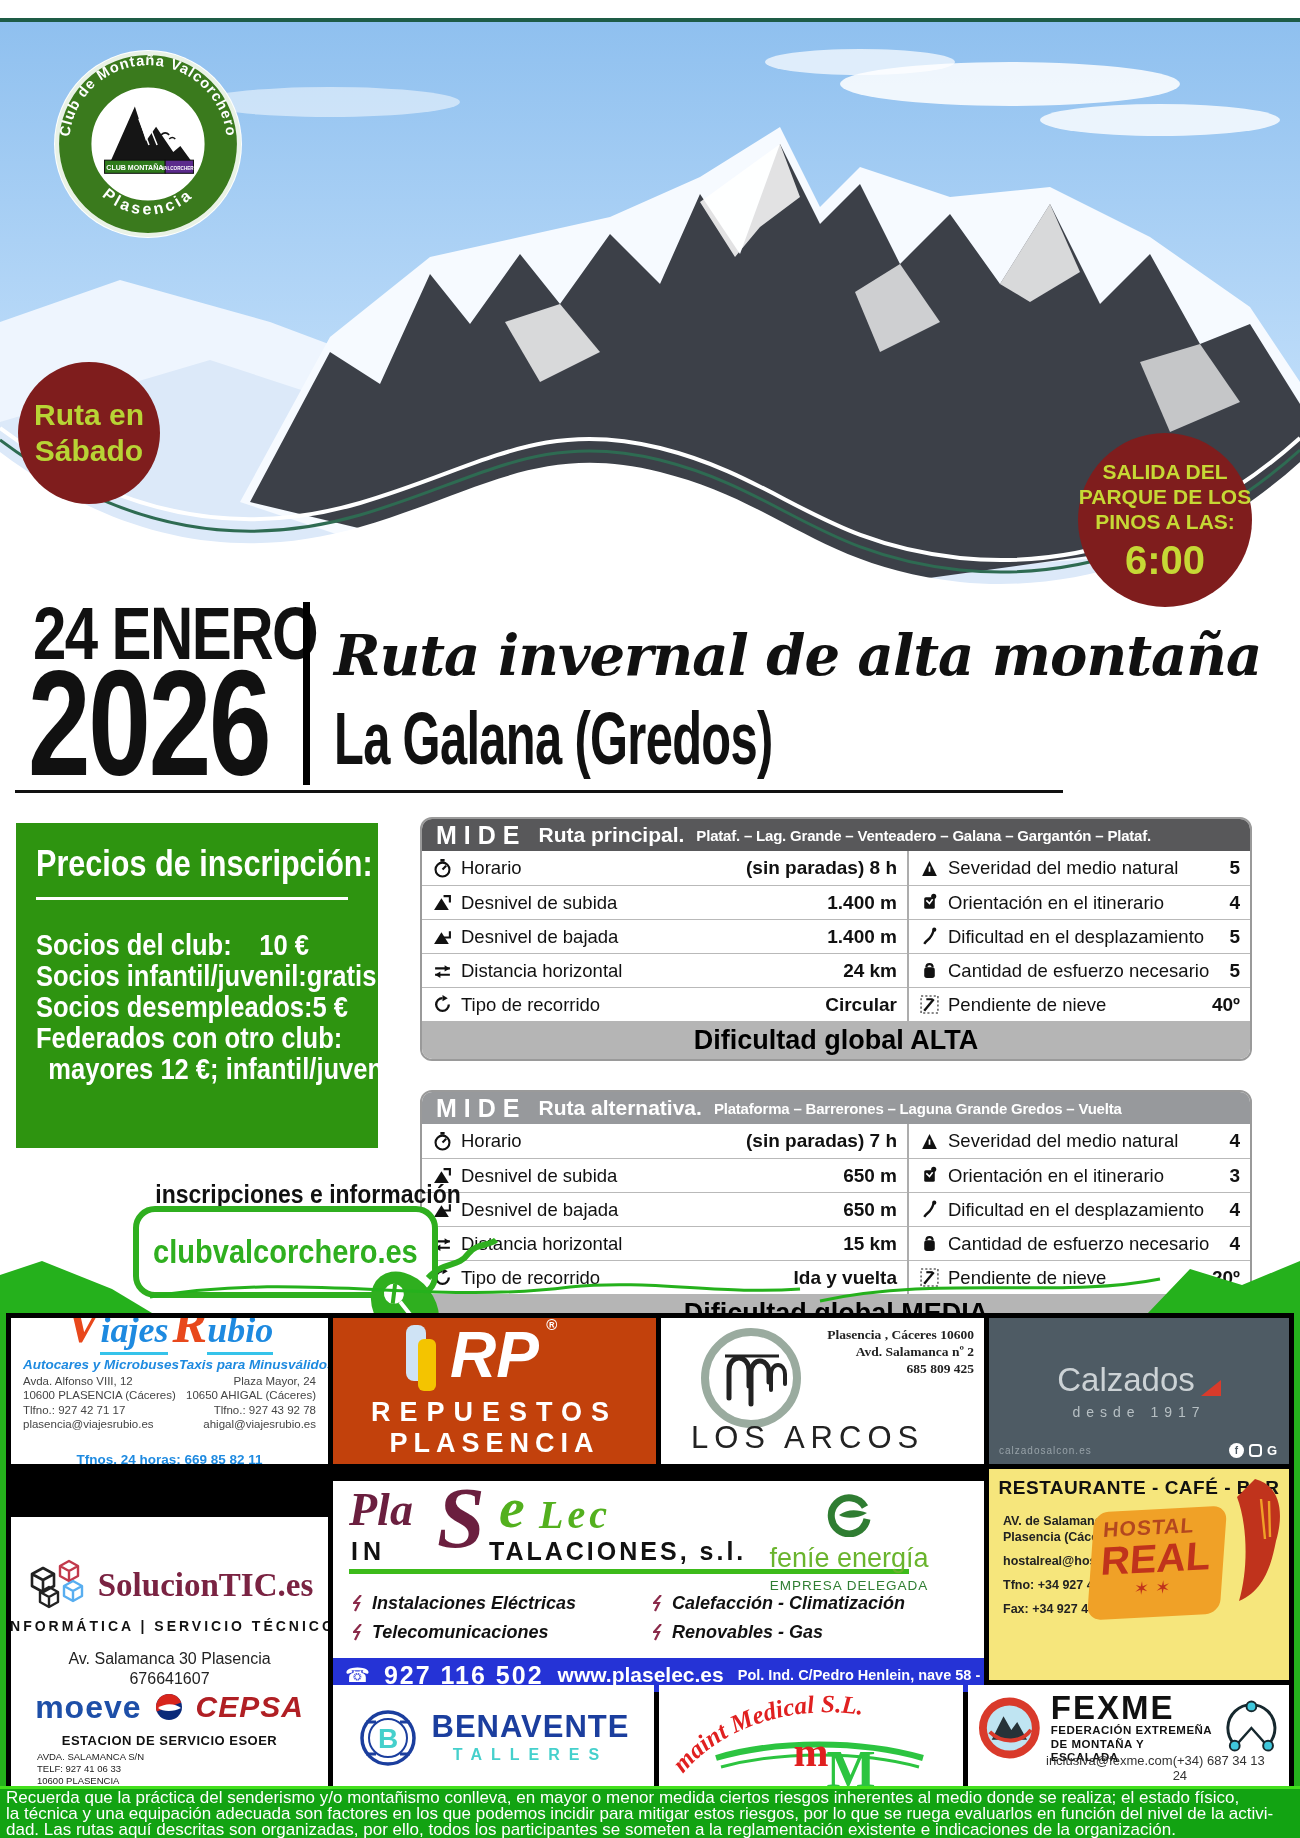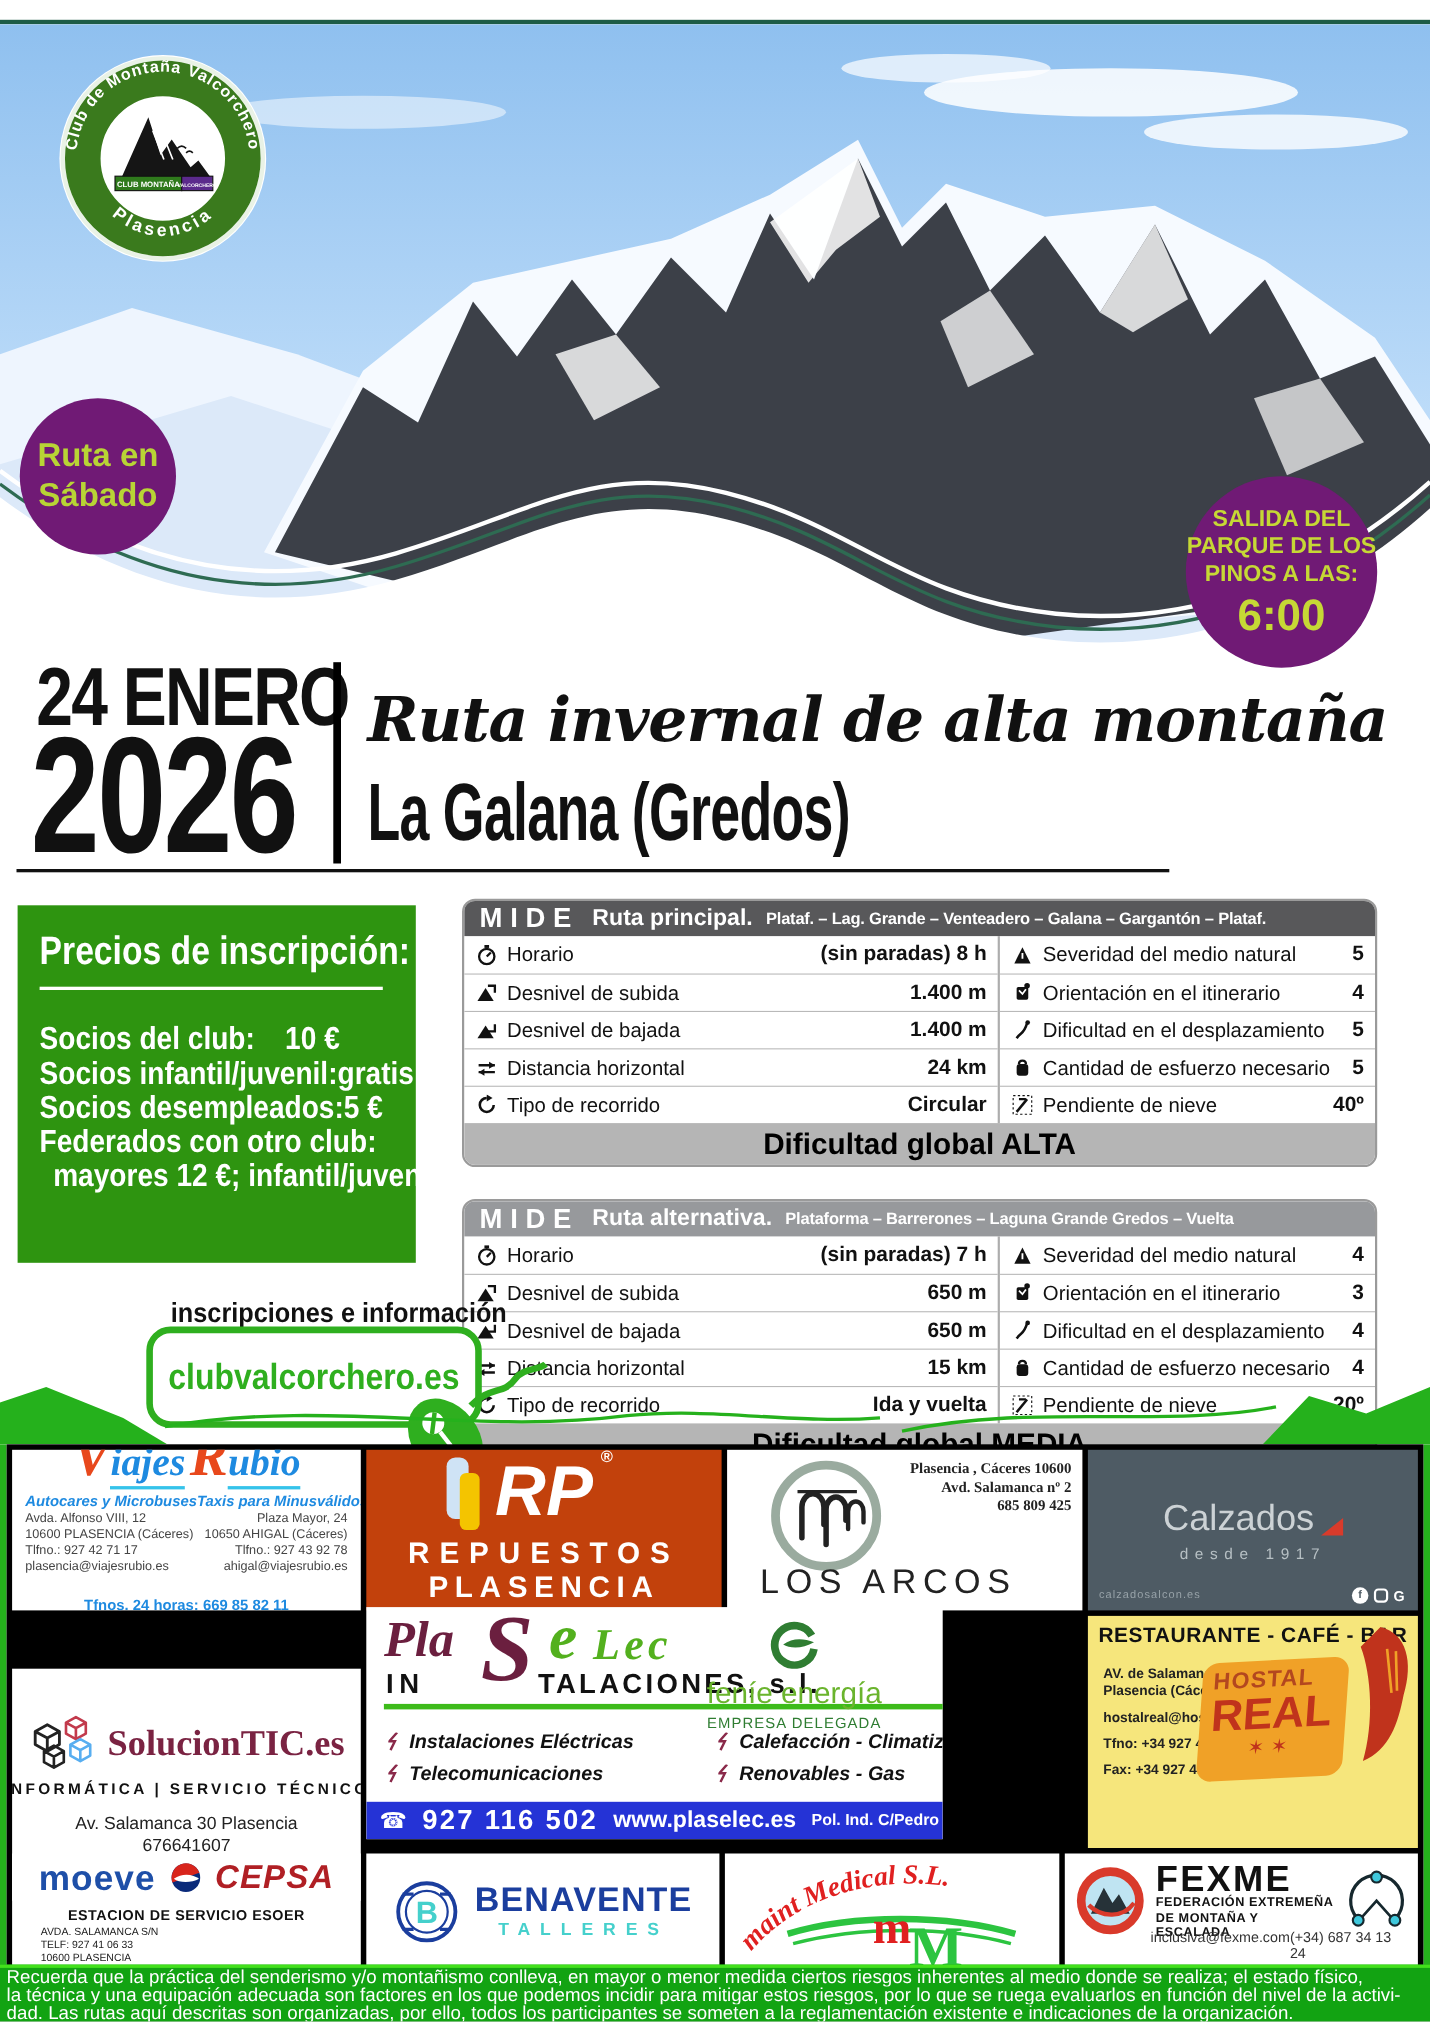--- a/index.html
+++ b/index.html
@@ -6,21 +6,21 @@
   *{box-sizing:border-box;}
   #poster{position:relative;width:1300px;height:1838px;background:#fff;overflow:hidden;
           font-family:"Liberation Sans",sans-serif;color:#111;margin:0 auto;}
   .abs{position:absolute;}
   .cond{transform-origin:left top;}
 
   
   .toprule{left:0;top:18px;width:1300px;height:4px;background:#1e5c46;}
 
   
-  .gcircle{border-radius:50%;background:#701a75;display:flex;flex-direction:column;
+  .gcircle{border-radius:50%;background:#7f1d1d;display:flex;flex-direction:column;
            align-items:center;justify-content:center;text-align:center;color:#b8d435;font-weight:bold;}
   .rutasab{left:18px;top:362px;width:142px;height:142px;font-size:30px;line-height:36px;}
   .salida{left:1078px;top:433px;width:174px;height:174px;font-size:21px;line-height:25px;color:#c6d835;}
   .salida .time{font-size:40px;line-height:44px;margin-top:4px;}
 
   
   .d24{left:33px;top:596px;font-size:75px;font-weight:bold;letter-spacing:-2px;transform:scaleX(.80);line-height:1;}
   .d2026{left:28px;top:648px;font-size:150px;font-weight:bold;letter-spacing:-3px;transform:scaleX(.75);line-height:1;}
   .vbar{left:303px;top:602px;width:7px;height:183px;background:#000;}
   .script{left:334px;top:622px;font-family:"DejaVu Serif",serif;font-style:italic;font-weight:bold;
@@ -618,21 +618,21 @@
             <path d="M38,28 l9,-5 9,5 0,10 -9,5 -9,-5 z M38,28 l9,5 9,-5 M47,33 l0,10" stroke="#58aef0" stroke-width="2.4"></path>
           </g>
         </svg>
         <span class="stic-name">SolucionTIC.es</span>
       </div>
       <div class="stic-tag">INFORMÁTICA  |  SERVICIO TÉCNICO</div>
       <div class="stic-a">Av. Salamanca 30 Plasencia</div>
       <div class="stic-p">676641607</div>
     </div>
 
-    <div class="cell" style="left:327px;top:148px;width:524px;height:211px;">
+    <div class="cell" style="left:327px;top:168px;width:651px;height:211px;">
       <div class="pl-logo">
         <span class="pl-pla">Pla</span>
         <span class="pl-s">S</span>
         <span class="pl-e">e</span>
         <span class="pl-lec">Lec</span>
         <span class="pl-in">IN</span>
         <span class="pl-tal">TALACIONES, s.l.</span>
         <span class="pl-under"></span>
       </div>
       <div class="pl-serv">

